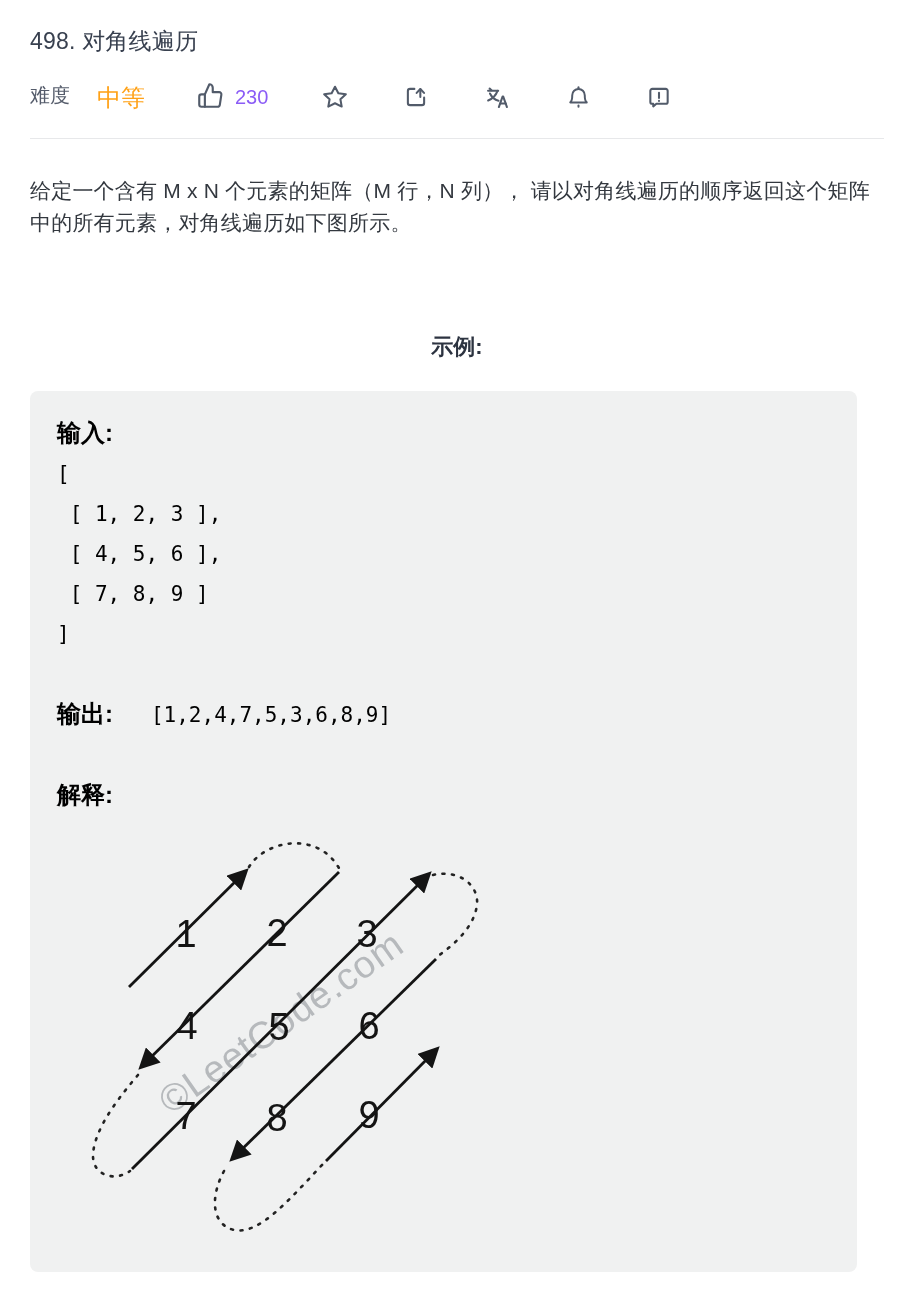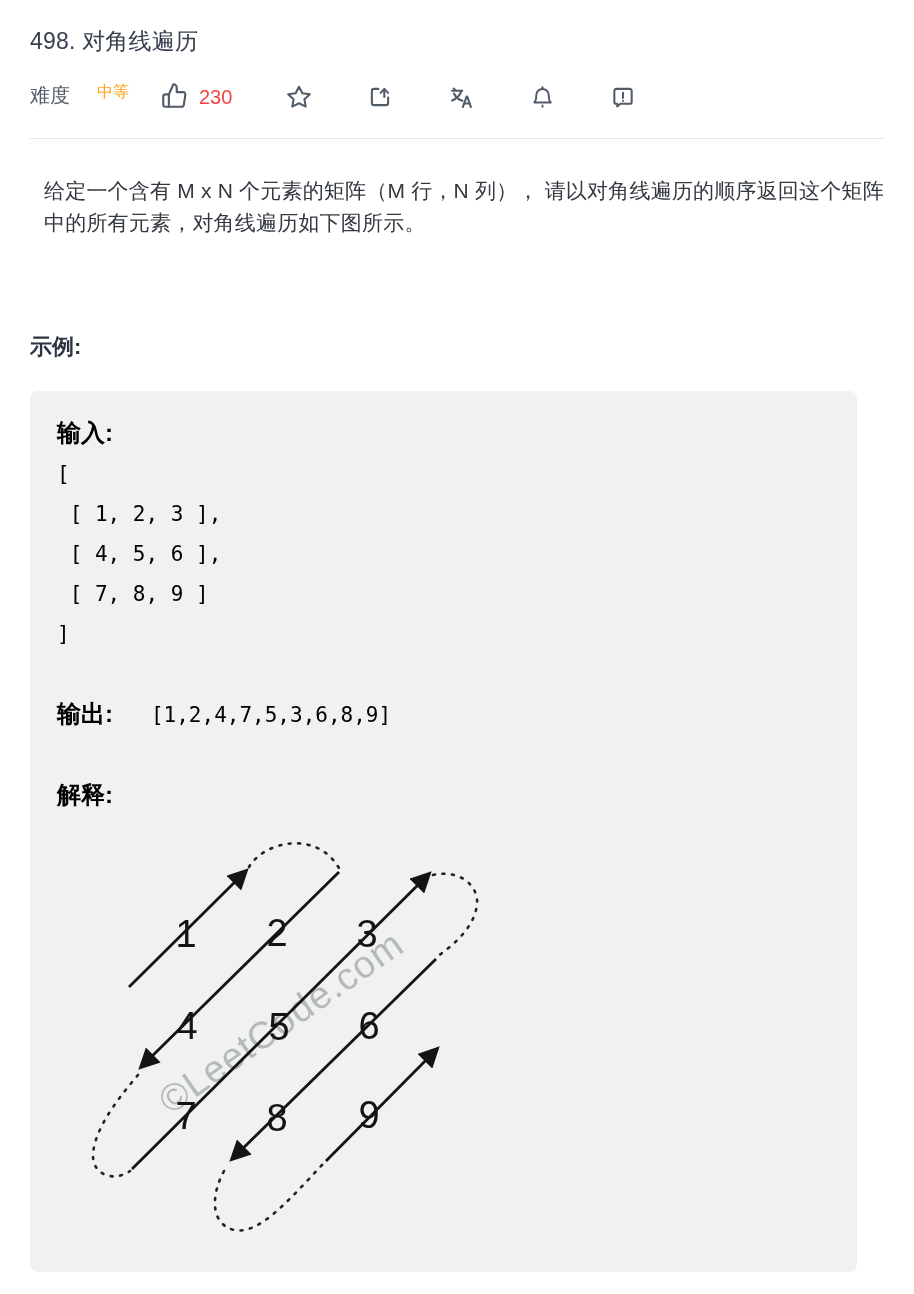--- a/index.html
+++ b/index.html
@@ -13,32 +13,32 @@
   }
   .page-title {
     font-size:23px; font-weight:400; color:#38404f;
     line-height:30px; letter-spacing:0.2px;
   }
   .meta-row {
     margin-top:26px; height:30px;
     display:flex; 
   }
   .diff-label { font-size:20px; color:#555c6b; margin-right:27px; }
-  .diff-value { font-size:16px; color:#ffa116; margin-right:32px; }
+  .diff-value { font-size:24px; color:#ffa116; margin-right:52px; }
   .like-group { display:flex; align-items:center; margin-right:54px; }
-  .like-count { font-size:20px; color:#ef4444; margin-left:11px; }
+  .like-count { font-size:20px; color:#8b5cf6; margin-left:11px; }
   .icon-btn { display:inline-flex; align-items:center; justify-content:center; margin-right:55px; background:none; border:none; cursor:pointer; }
   .icon-btn:last-child { margin-right:0; }
   .icon-btn svg { display:block; }
   .divider { margin-top:26px; height:1px; background:#e7e8ea; width:854px; }
   .description {
     margin-top:36px; font-size:21px; line-height:32px; color:#33383f;
-    width:854px; letter-spacing:0.2px;margin-left:14px;
+    width:854px; letter-spacing:0.2px;
   }
-  .example-heading { margin-top:93px; font-size:22px; font-weight:700; color:#2c3340; }
+  .example-heading { margin-top:93px; font-size:22px; font-weight:700; color:#2c3340;text-align:center; }
   .example-block {
     margin-top:29px; width:827px;
     background:#f0f1f1; border-radius:8px;
     padding:22px 27px 28px 27px;
   }
   pre.code {
     font-family:"DejaVu Sans Mono","Liberation Mono",monospace;
     font-size:21px; line-height:40px; color:#000;
     white-space:pre;
   }

